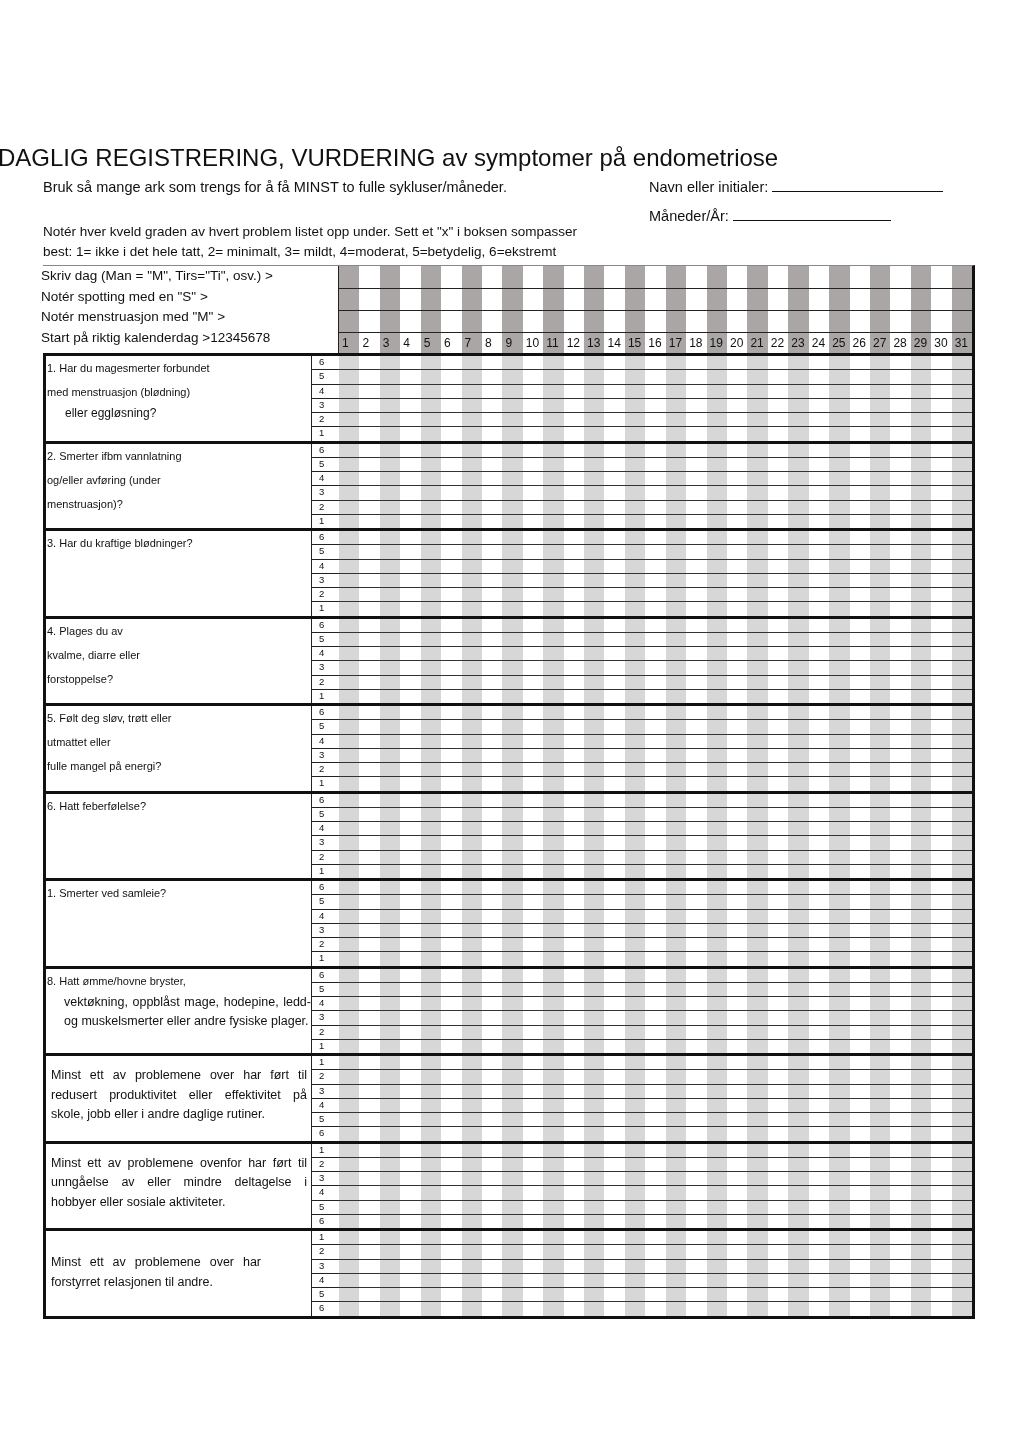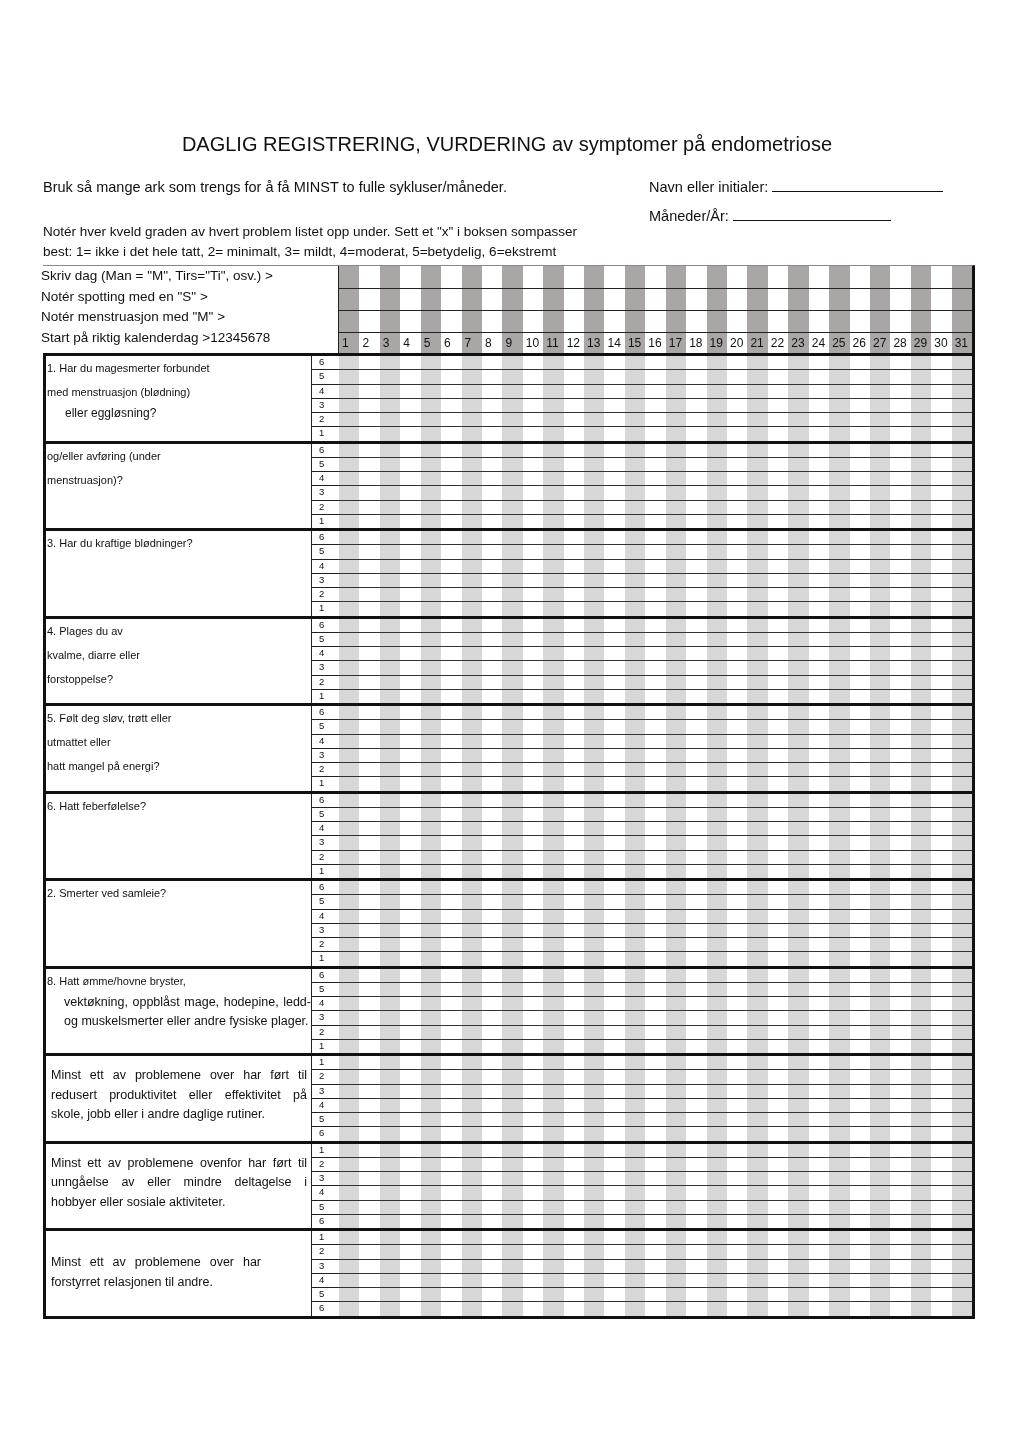--- a/index.html
+++ b/index.html
@@ -1,18 +1,18 @@
 <!DOCTYPE html>
 <html><head>
 <meta charset="utf-8">
 <style>
   html, body { margin:0; padding:0; background:#ffffff; }
   body { width:1018px; height:1440px; position:relative; font-family:"Liberation Sans", sans-serif; color:#111; overflow:hidden; }
   .abs { position:absolute; }
-  #title { left:0; width:1018px; top:133px; text-align:center; font-size:20px; padding-left:0; }
+  #title { left:0; width:1018px; top:144px; font-size:24px; padding-left:0; }
   #title span { position:relative; left:-2px; }
   .line { font-size:14.5px; white-space:nowrap; }
   #intro1 { left:43px; top:179px; }
   #name-label { left:649px; top:179px; }
   #month-label { left:649px; top:208px; }
   .blank { display:inline-block; border-bottom:1.5px solid #111; vertical-align:baseline; height:12px; margin-left:4px; }
   #instr { left:43px; top:222px; width:648px; font-size:13.5px; line-height:20px; }
   #instr .l1 { display:flex; justify-content:flex-start; white-space:nowrap; }
   #instr .l2 { white-space:nowrap; }
 
@@ -203,20 +203,21 @@
             <div></div>
             <div></div>
             <div></div>
             <div></div>
             <div></div>
           </div>
         </div>
       </div>
       <div class="qblock">
         <div class="qlabel">
+          <div class="big">2. Smerter ifbm vannlatning</div>
           <div class="big">og/eller avføring (under</div>
           <div class="big">menstruasjon)?</div>
         </div>
         <div class="scores">
           <div>6</div>
           <div>5</div>
           <div>4</div>
           <div>3</div>
           <div>2</div>
           <div>1</div>
@@ -376,21 +377,21 @@
             <div></div>
             <div></div>
             <div></div>
           </div>
         </div>
       </div>
       <div class="qblock">
         <div class="qlabel">
           <div class="big">5. Følt deg sløv, trøtt eller</div>
           <div class="big">utmattet eller</div>
-          <div class="big">hatt mangel på energi?</div>
+          <div class="big">fulle mangel på energi?</div>
         </div>
         <div class="scores">
           <div>6</div>
           <div>5</div>
           <div>4</div>
           <div>3</div>
           <div>2</div>
           <div>1</div>
         </div>
         <div class="qgrid">
@@ -488,21 +489,21 @@
             <div></div>
             <div></div>
             <div></div>
             <div></div>
             <div></div>
           </div>
         </div>
       </div>
       <div class="qblock">
         <div class="qlabel">
-          <div class="big">2. Smerter ved samleie?</div>
+          <div class="big">1. Smerter ved samleie?</div>
         </div>
         <div class="scores">
           <div>6</div>
           <div>5</div>
           <div>4</div>
           <div>3</div>
           <div>2</div>
           <div>1</div>
         </div>
         <div class="qgrid">

